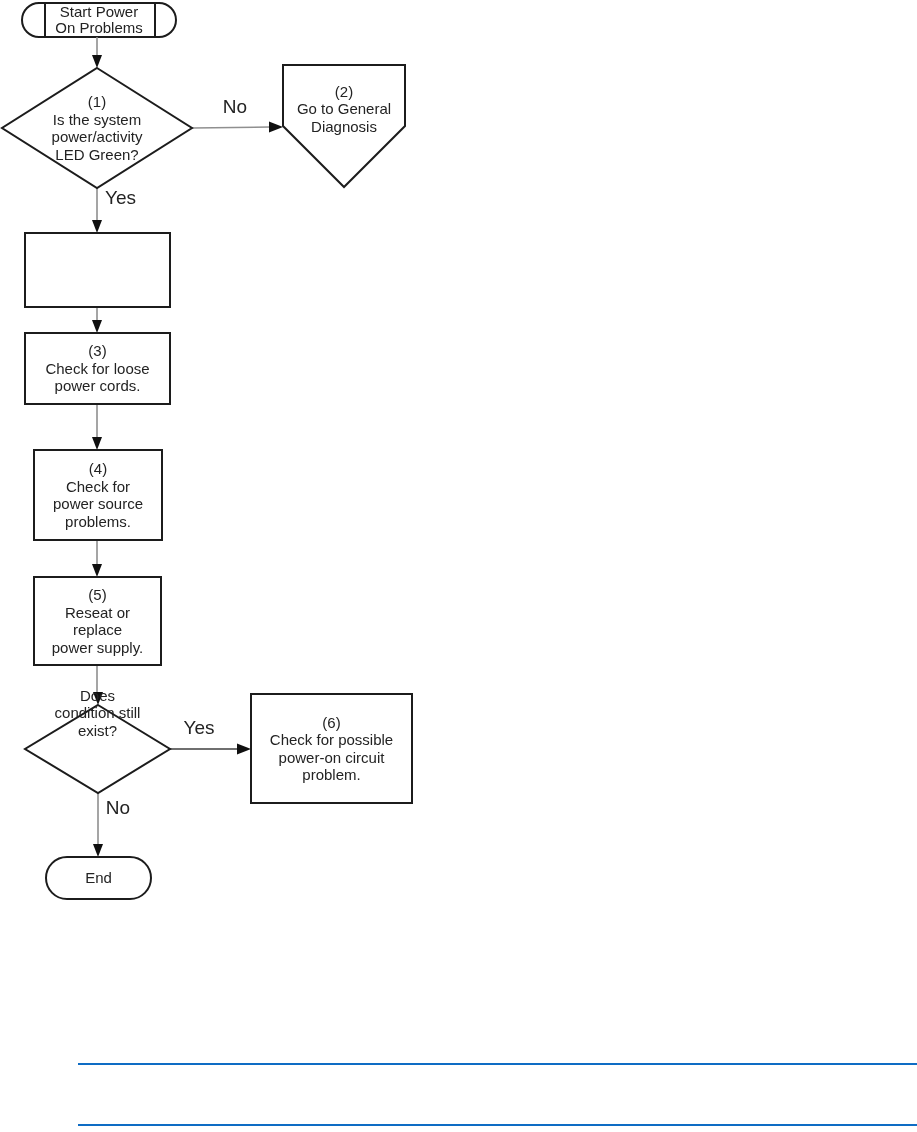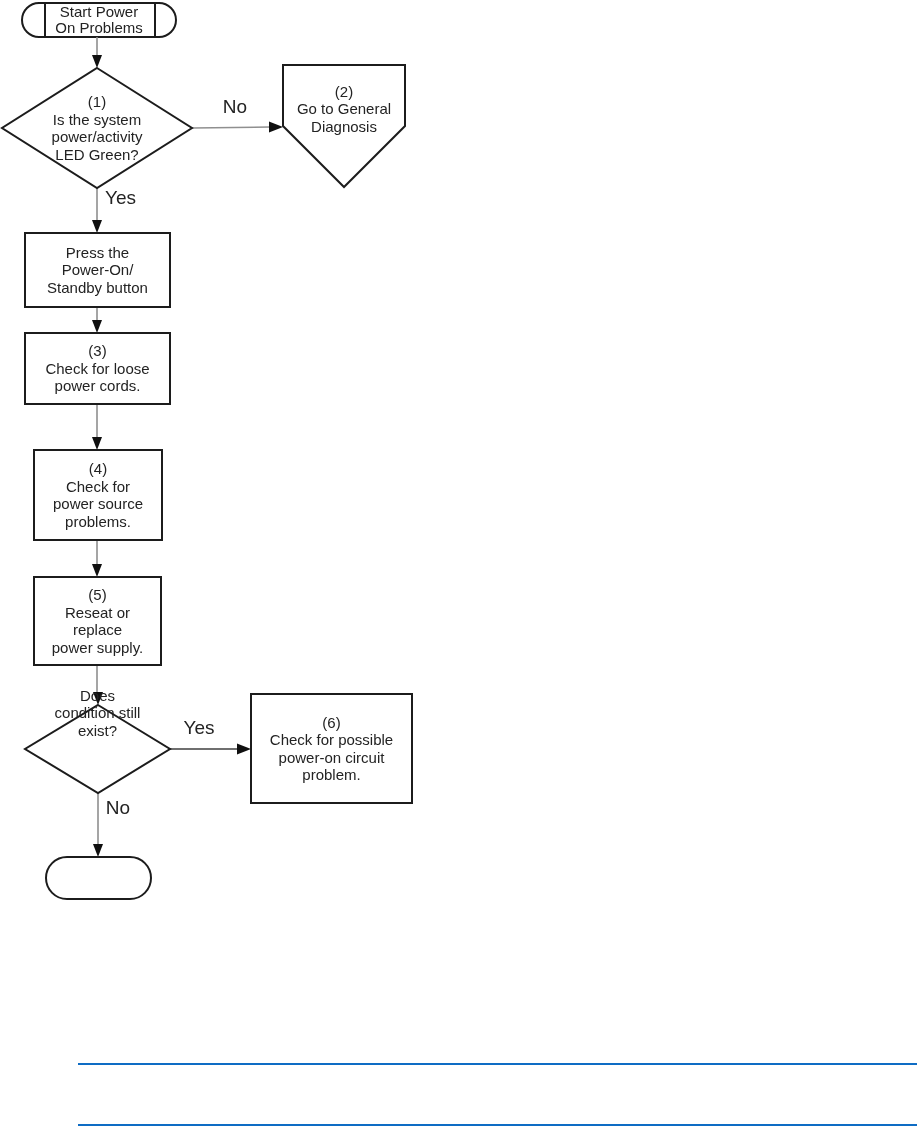--- a/index.html
+++ b/index.html
@@ -102,23 +102,20 @@
 
   <div class="node-label" style="left:7px;top:68px;width:180px;height:120px;">(1)
 Is the system
 power/activity
 LED Green?</div>
 
   <div class="node-label" style="left:283px;top:65px;width:122px;height:88px;">(2)
 Go to General
 Diagnosis</div>
 
-  <div class="node-label" style="left:25px;top:233px;width:145px;height:74px;">Press the
-Power-On/
-Standby button</div>
 
   <div class="node-label" style="left:25px;top:333px;width:145px;height:71px;">(3)
 Check for loose
 power cords.</div>
 
   <div class="node-label" style="left:34px;top:450px;width:128px;height:90px;">(4)
 Check for
 power source
 problems.</div>
 
@@ -129,20 +126,21 @@
 
   <div class="node-label" style="left:25px;top:669px;width:145px;height:88px;">Does
 condition still
 exist?</div>
 
   <div class="node-label" style="left:251px;top:694px;width:161px;height:109px;">(6)
 Check for possible
 power-on circuit
 problem.</div>
 
+  <div class="node-label" style="left:46px;top:857px;width:105px;height:42px;">End</div>
 
   <div class="edge-label" style="left:211px;top:98px;width:48px;height:18px;">No</div>
 
   <div class="edge-label left" style="left:105px;top:189px;width:48px;height:18px;">Yes</div>
 
   <div class="edge-label" style="left:175px;top:719px;width:48px;height:18px;">Yes</div>
 
   <div class="edge-label" style="left:94px;top:799px;width:48px;height:18px;">No</div>
 
   <div class="divider" id="divider-top"></div>

